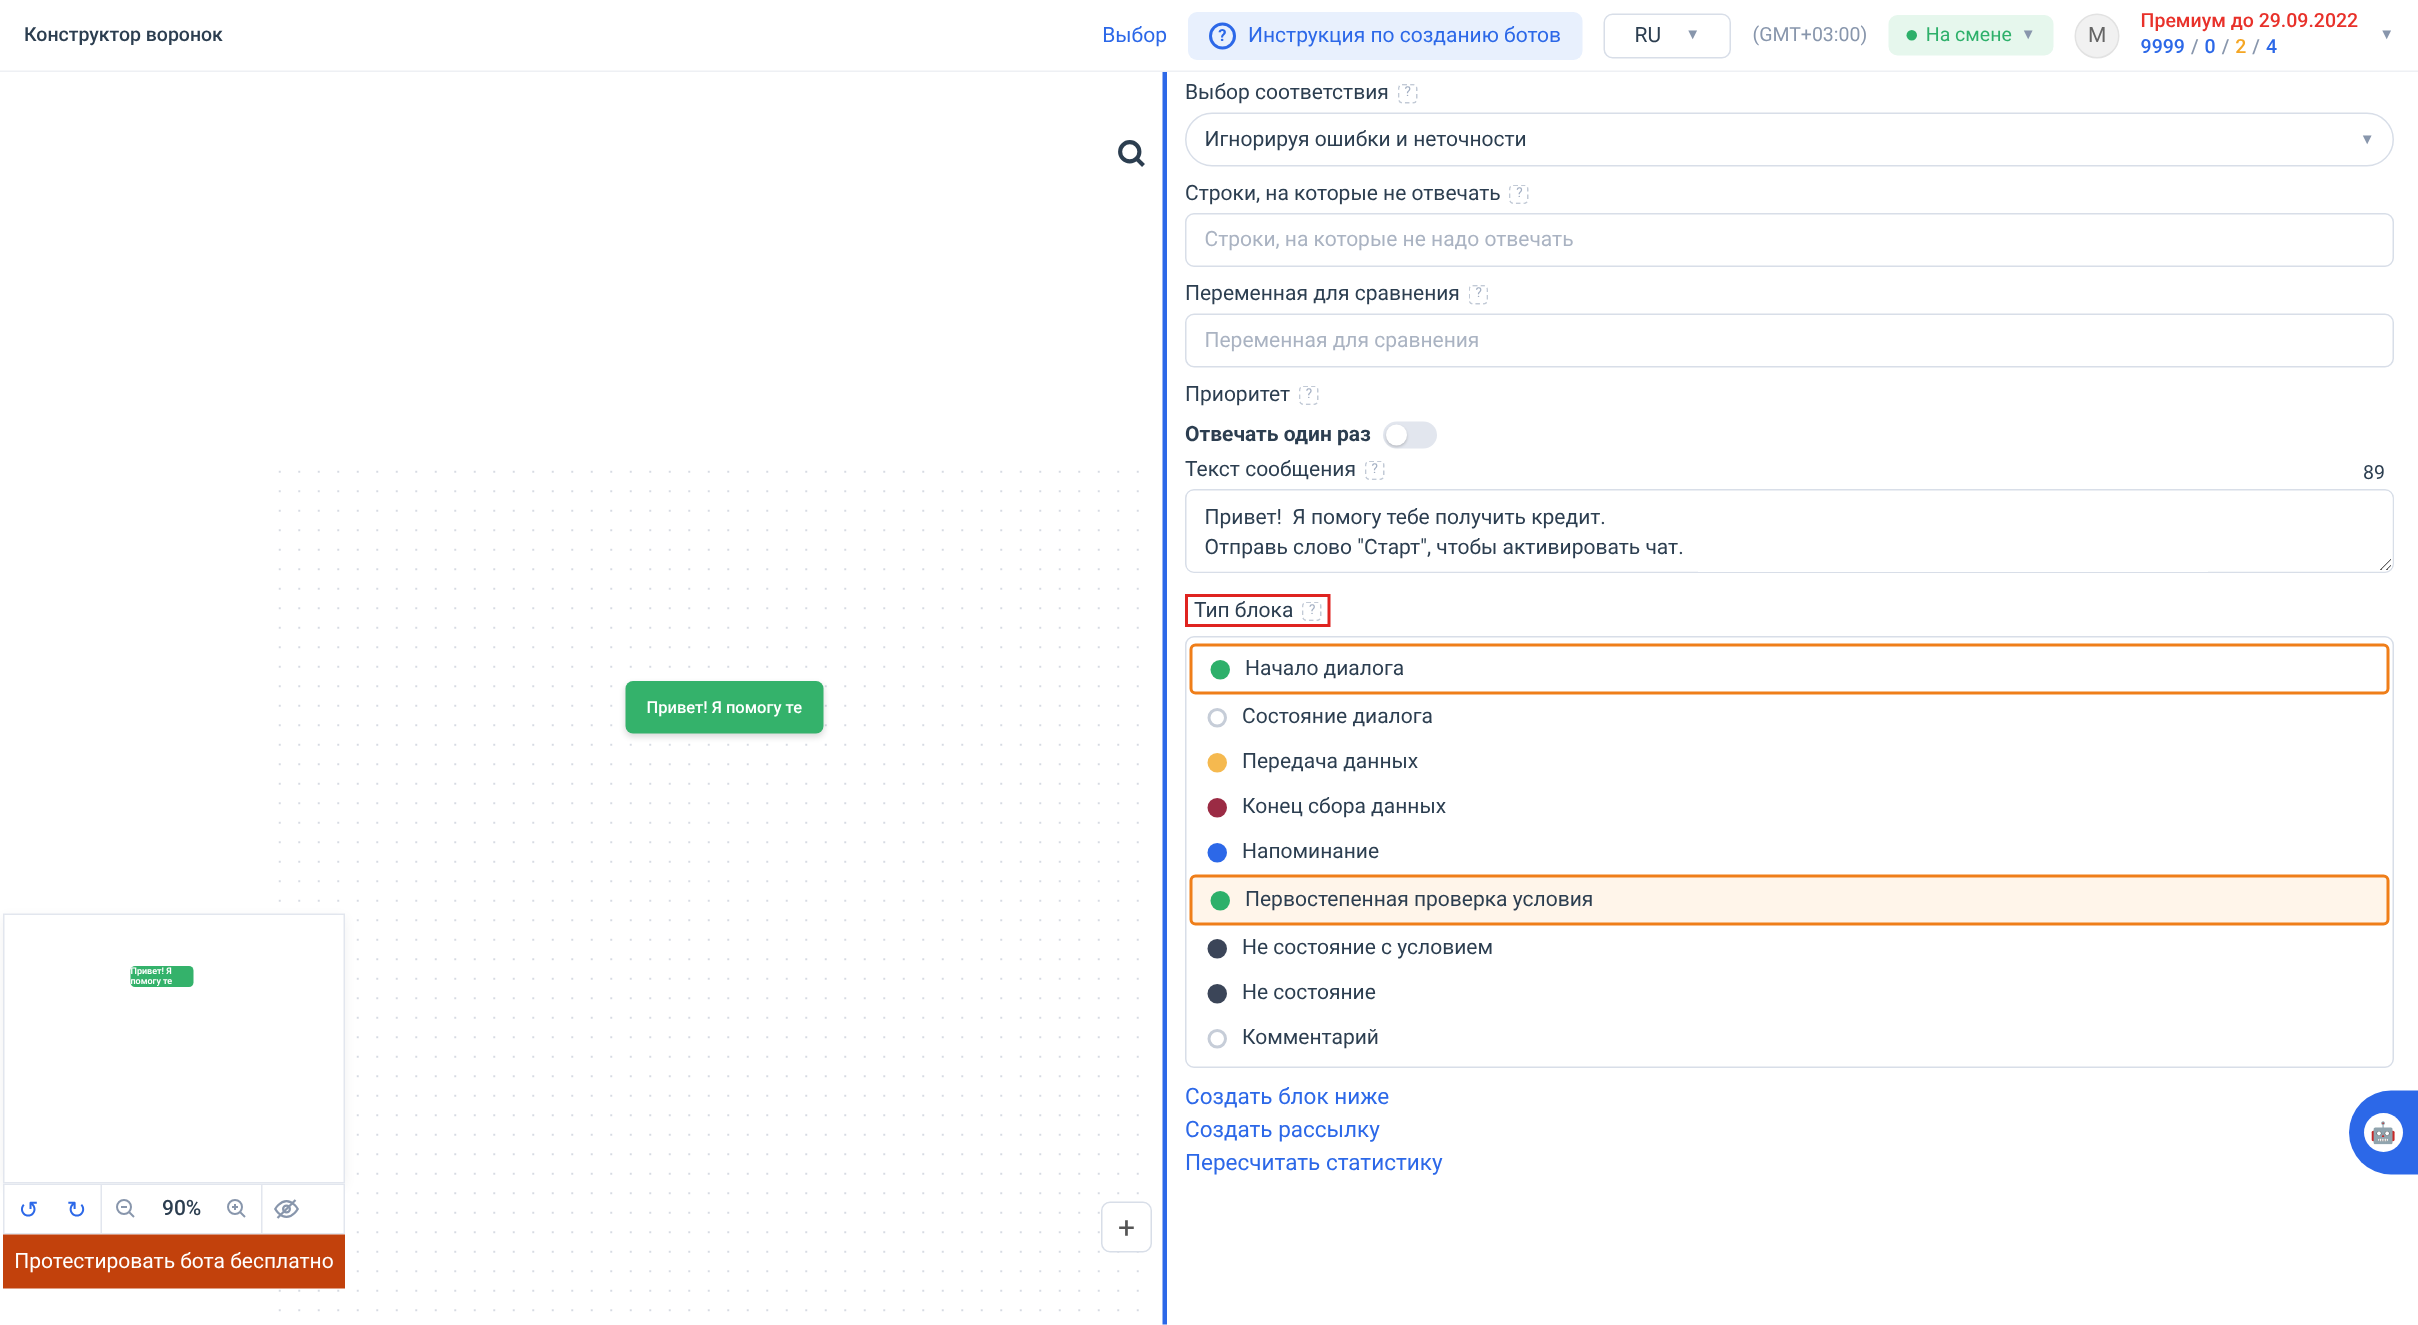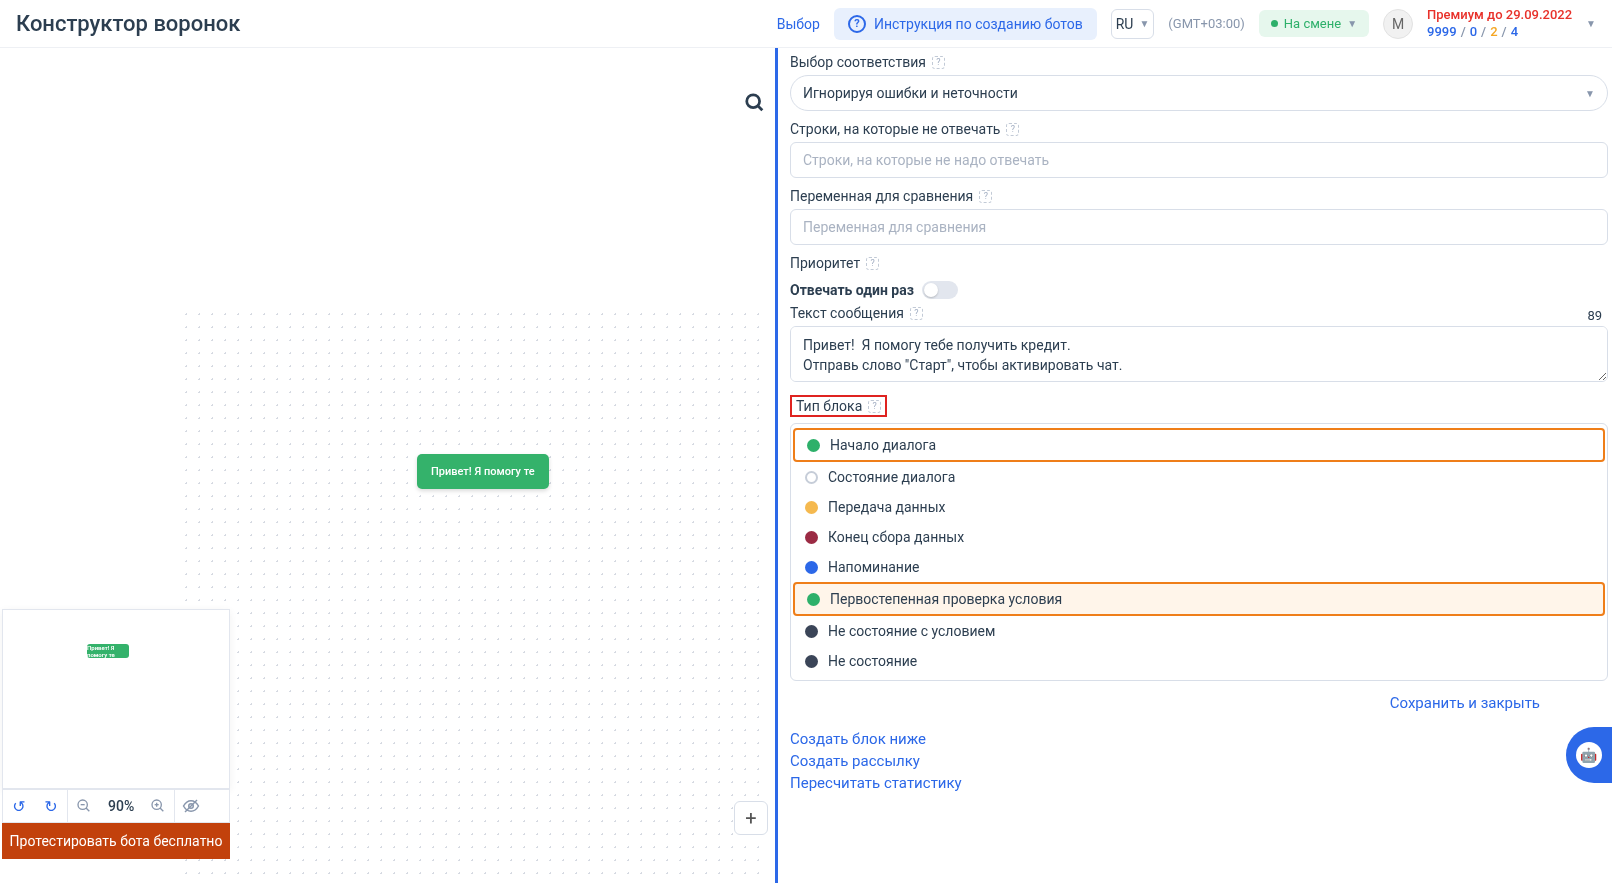--- a/index.html
+++ b/index.html
@@ -1,23 +1,23 @@
 <!DOCTYPE html>
 <html><head>
 <meta charset="utf-8">
 <style>
 * { box-sizing: border-box; margin: 0; padding: 0; }
 body { font-family: -apple-system, BlinkMacSystemFont, "Segoe UI", Roboto, Arial, sans-serif; font-size: 14px; color: #2c3e50; background: #fff; overflow: hidden; }
 .topbar { height: 48px; display: flex; align-items: center; justify-content: space-between; padding: 0 16px; border-bottom: 1px solid #eef0f4; }
-.topbar-left { font-size: 22px; font-weight: 500; color: #2c3e50; }
+.topbar-left { font-size: 13px; font-weight: 500; color: #2c3e50; }
 .topbar-right { display: flex; align-items: center; gap: 14px; }
 .topbar-link { color: #2c68e8; font-size: 14px; cursor: pointer; }
 .topbar-btn { display: inline-flex; align-items: center; gap: 8px; background: #e8f0fd; color: #2c68e8; padding: 7px 14px; border-radius: 6px; font-size: 14px; cursor: pointer; }
 .help-circle { width: 18px; height: 18px; border-radius: 50%; border: 2px solid #2c68e8; display: inline-flex; align-items: center; justify-content: center; font-size: 11px; font-weight: bold; color: #2c68e8; }
-.lang-sel { border: 1px solid #d8dee8; padding: 6px 4px; border-radius: 6px; display: inline-flex; align-items: center; gap: 6px; cursor: pointer; font-size: 14px; }
+.lang-sel { border: 1px solid #d8dee8; padding: 6px 20px; border-radius: 6px; display: inline-flex; align-items: center; gap: 16px; cursor: pointer; font-size: 14px; }
 .tz { color: #8896ac; font-size: 13px; }
 .status-pill { background: #e6f7ed; color: #2db06a; padding: 6px 12px; border-radius: 6px; display: inline-flex; align-items: center; gap: 6px; font-size: 13px; cursor: pointer; }
 .status-dot { width: 7px; height: 7px; border-radius: 50%; background: #2db06a; }
 .avatar { width: 30px; height: 30px; border-radius: 50%; background: #f1f1f1; display: flex; align-items: center; justify-content: center; font-size: 14px; color: #666; border: 1px solid #e2e2e2; }
 .premium-block { display: flex; flex-direction: column; font-size: 13px; line-height: 1.3; }
 .premium-line { color: #e8312a; font-weight: 500; }
 .counters { display: flex; gap: 4px; font-weight: 500; }
 .c-blue { color: #2c68e8; }
 .c-grey { color: #8896ac; }
 .c-yellow { color: #f5a623; }
@@ -31,21 +31,21 @@
 .minimap { position: absolute; left: 2px; bottom: 94px; width: 228px; height: 180px; border: 1px solid #e2e6ee; background: #fff; box-shadow: 0 2px 8px rgba(0,0,0,0.06); }
 .minimap-node { position: absolute; left: 84px; top: 34px; width: 42px; height: 14px; background: #34b26b; border-radius: 3px; display: flex; align-items: center; justify-content: center; font-size: 6px; color: #fff; font-weight: 600; }
 .bottom-tools { position: absolute; left: 2px; bottom: 60px; width: 228px; height: 34px; display: flex; align-items: center; border: 1px solid #e2e6ee; background: #fff; }
 .tool-grp { display: flex; align-items: center; height: 100%; }
 .tool-btn { width: 32px; display: flex; align-items: center; justify-content: center; cursor: pointer; color: #2c68e8; font-size: 16px; height: 100%; }
 .tool-sep { width: 1px; height: 100%; background: #e2e6ee; }
 .zoom-text { padding: 0 8px; font-size: 14px; font-weight: 500; color: #2c3e50; }
 .eye-off { color: #8896ac; }
 .test-btn { position: absolute; left: 2px; bottom: 24px; width: 228px; padding: 10px 0; background: #c2410c; color: #fff; text-align: center; font-size: 14px; cursor: pointer; }
 .add-btn { position: absolute; bottom: 48px; left: 734px; width: 34px; height: 34px; border-radius: 6px; border: 1px solid #d8dee8; background: #fff; display: flex; align-items: center; justify-content: center; font-size: 20px; color: #555; cursor: pointer; }
-.sidepanel { position: absolute; top: 0; bottom: 0; left: 775px; right: 0; border-left: 3px solid #2c68e8; background: #fff; overflow-y: auto; padding: 0 4px 20px 12px; }
+.sidepanel { position: absolute; top: 0; bottom: 0; left: 775px; right: 0; border-left: 3px solid #2c68e8; background: #fff; overflow-y: auto; padding: 0 16px 20px 12px; }
 .panel-section { margin-bottom: 10px; }
 .panel-label { font-size: 14px; color: #2c3e50; margin: 6px 0 5px 0; display: flex; align-items: center; gap: 6px; }
 .help-sm { width: 13px; height: 13px; border: 1px dashed #c2cad6; color: #a2aec2; border-radius: 3px; font-size: 9px; display: inline-flex; align-items: center; justify-content: center; }
 .panel-select, .panel-input, .panel-textarea { width: 100%; border: 1px solid #d8dee8; border-radius: 6px; padding: 9px 12px; font-size: 14px; color: #2c3e50; background: #fff; font-family: inherit; }
 .panel-select { display: flex; justify-content: space-between; align-items: center; cursor: pointer; border-radius: 18px; }
 .panel-input::placeholder, .panel-textarea::placeholder { color: #aab3c2; }
 .panel-textarea { resize: both; height: 56px; line-height: 1.4; }
 .textarea-wrap { position: relative; }
 .char-count { position: absolute; right: 6px; top: -18px; font-size: 13px; color: #2c3e50; }
 .toggle-row { display: flex; align-items: center; gap: 8px; font-size: 14px; margin: 4px 0; font-weight: bold; }
@@ -237,23 +237,26 @@
             <span>Первостепенная проверка условия</span>
           </div>
           <div class="type-item">
             <span class="radio-dot" style="background: rgb(59, 69, 88);"></span>
             <span>Не состояние с условием</span>
           </div>
           <div class="type-item">
             <span class="radio-dot" style="background: rgb(59, 69, 88);"></span>
             <span>Не состояние</span>
           </div>
-        </div>
-    </div>
-    <div class="save-close"><span>Сохранить и закрыть</span></div>
+          <div class="type-item">
+            <span class="radio"></span>
+            <span>Комментарий</span>
+          </div>
+        </div>
+    </div>
     <div class="footer-links">
       <span class="footer-link">Создать блок ниже</span>
       <span class="footer-link">Создать рассылку</span>
       <span class="footer-link">Пересчитать статистику</span>
     </div>
   </div>
 
   <div class="fab">
     <span class="fab-inner">🤖</span>
   </div>

